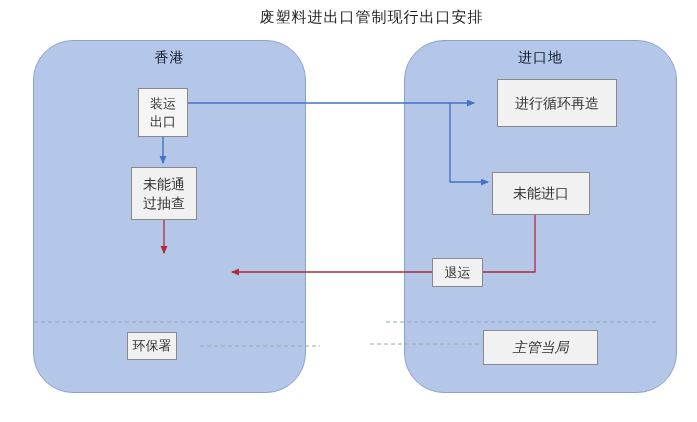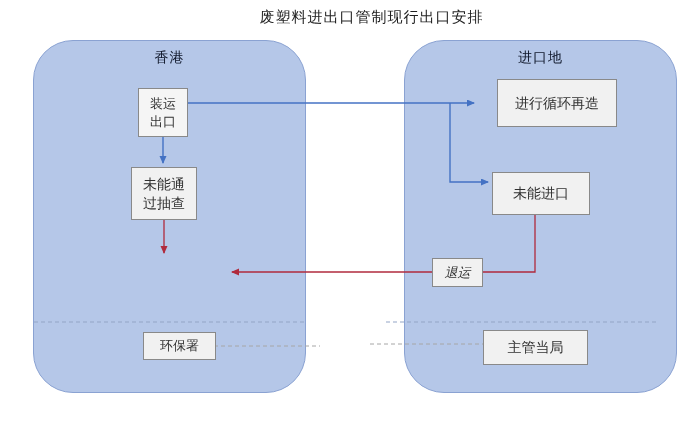--- a/index.html
+++ b/index.html
@@ -27,23 +27,23 @@
     position:absolute;z-index:3;background:#f1f1f1;border:1px solid #898989;
     box-sizing:border-box;display:flex;align-items:center;justify-content:center;
     text-align:right;font-size:13px;color:#303030;white-space:pre-line;
     line-height:1.35;
   }
   .node-shipment{left:138px;top:88px;width:50px;height:49px;background:#f5f5f5;}
   .node-recycle{left:478px;top:79px;width:120px;height:48px;font-size:14px;margin-left:19px;}
   .node-failed-check{left:131px;top:167px;width:66px;height:53px;font-size:14px;}
   .node-failed-import{left:492px;top:172px;width:98px;height:43px;font-size:14px;}
   .node-exporter{left:101px;top:257px;width:126px;height:55px;font-size:13px;line-height:1.4;}
-  .node-return{left:432px;top:258px;width:51px;height:29px;font-style:italic;}
-  .node-epd{left:127px;top:332px;width:73px;height:28px;margin-left:16px;}
-  .node-authority{left:483px;top:330px;width:105px;height:35px;font-size:14px;}
+  .node-return{left:432px;top:258px;width:51px;height:29px;}
+  .node-epd{left:127px;top:332px;width:50px;height:28px;}
+  .node-authority{left:483px;top:330px;width:115px;height:35px;font-size:14px;font-style:italic;}
   .node-notify{left:320px;top:322px;width:50px;height:88px;background:#e9e9e9;border-color:#9a9a9a;}
 </style>
 </head>
 <body>
 
 <div class="canvas">
 
   <div class="title">废塑料进出口管制现行出口安排</div>
 
   <div class="region region-hk">

